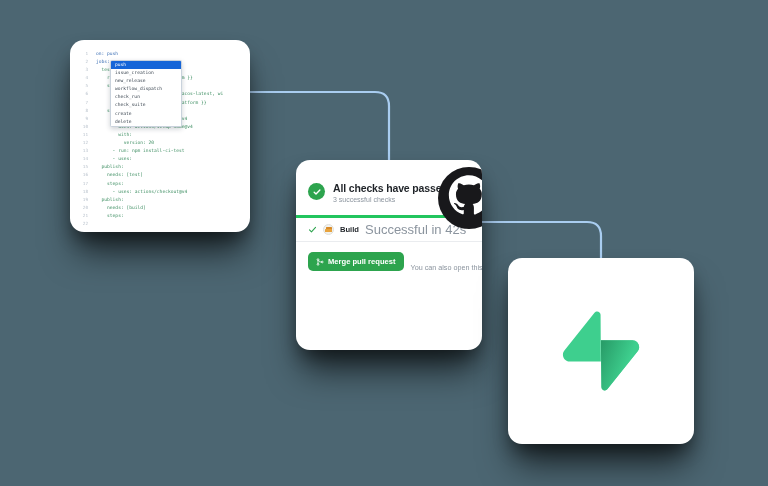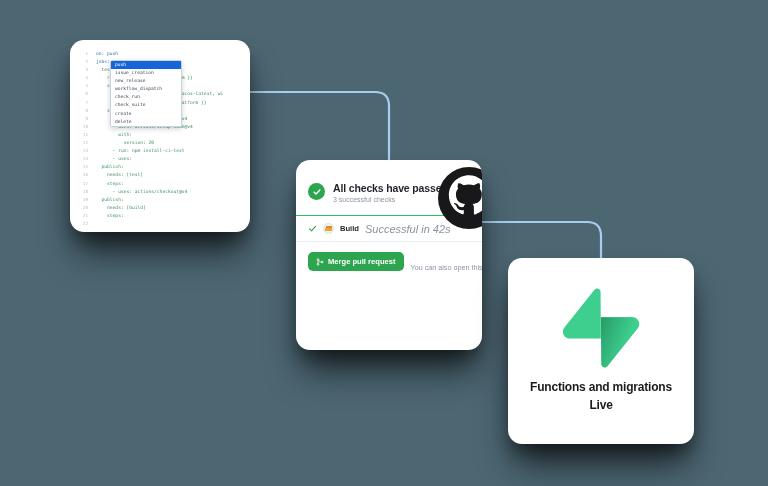--- a/index.html
+++ b/index.html
@@ -106,21 +106,21 @@
     position: absolute;
     right: -18px; top: 7px;
     width: 62px; height: 62px;
     z-index: 4;
   }
 
   .gh-row {
     display: flex; align-items: center; gap: 6px;
     padding: 0 12px;
     height: 26px;
-    border-top: 1px solid #22c55e;
+    border-top: 3px solid #22c55e;
     white-space: nowrap;
     overflow: hidden;
   }
   .gh-row .tick { width: 9px; height: 9px; flex: none; }
   .gh-avatar {
     width: 11px; height: 11px; border-radius: 50%;
     flex: none;
     background: #f2f2ef;
     border: 0.5px solid #e0e0da;
     position: relative; overflow: hidden;
@@ -129,21 +129,21 @@
     content: ""; position: absolute;
     left: 1.5px; right: 1.5px; top: 2.2px; height: 2.6px;
     background: #d98b28; border-radius: 0.6px;
   }
   .gh-avatar::after {
     content: ""; position: absolute;
     left: 1.2px; right: 1.2px; bottom: 1.8px; height: 3.1px;
     background: #e8a33d; border-radius: 0.6px;
   }
   .gh-name { font-size: 7.6px; font-weight: bold; color: #1f2328; }
-  .gh-status { font-size: 11px; color: #8b949e; font-style: italic; }
+  .gh-status { font-size: 13px; color: #8b949e; }
 
   .gh-foot {
     display: flex; align-items: center; gap: 7px;
     padding: 9px 12px; border-top: 1px solid #eaecef;
     white-space: nowrap;
   }
   .merge-btn {
     background: #2da44e; color: #ffffff;
     font-size: 7.6px; font-weight: bold;
     border: none; border-radius: 5px;
@@ -241,19 +241,15 @@
       <defs>
         <linearGradient id="sbgrad" x1="53" y1="55" x2="94" y2="71" gradientUnits="userSpaceOnUse">
           <stop offset="0" stop-color="#249361"></stop>
           <stop offset="1" stop-color="#3ECF8E"></stop>
         </linearGradient>
       </defs>
       <path fill="#3ECF8E" d="M63.7 110.3c-2.8 3.6-8.6 1.6-8.6-2.9l-.8-66.1h44.4c8.1 0 12.6 9.3 7.6 15.6l-42.6 53.4z"></path>
       <path fill="url(#sbgrad)" opacity="0.82" d="M63.7 110.3c-2.8 3.6-8.6 1.6-8.6-2.9l-.8-66.1h44.4c8.1 0 12.6 9.3 7.6 15.6l-42.6 53.4z"></path>
       <path fill="#3ECF8E" d="M45.3 2.4c2.8-3.6 8.6-1.6 8.6 2.9l.4 66.1H10.4c-8.1 0-12.6-9.3-7.6-15.6L45.3 2.4z"></path>
     </svg>
-    <div class="sb-label">
-      <div>Functions and migrations</div>
-      <div>Live</div>
-    </div>
   </div>
 
 </div>
 
 </body></html>

